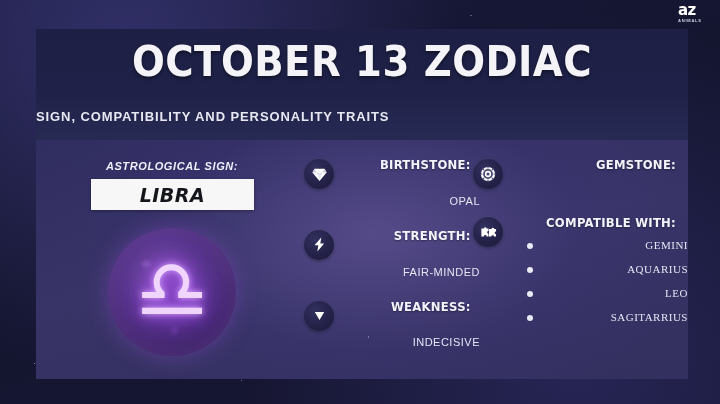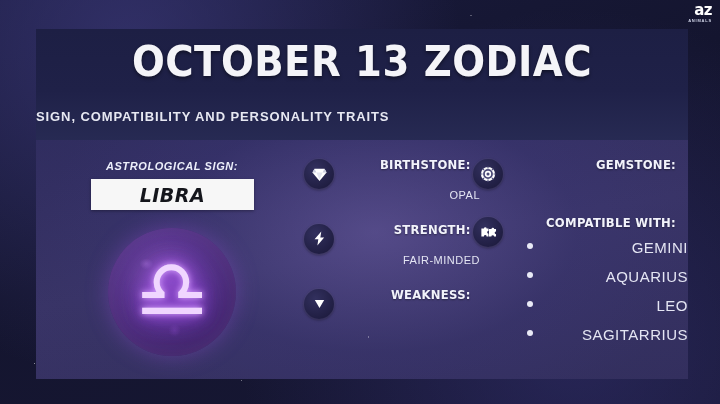--- a/index.html
+++ b/index.html
@@ -43,21 +43,21 @@
       radial-gradient(1px 1px at 20% 45%, rgba(255,255,255,0.40) 50%, transparent 51%);
     pointer-events: none;
   }
 
   
   #logo {
     position: absolute;
     top: 3px;
     right: 8px;
     width: 34px;
-    text-align: right;
+    text-align: left;
     z-index: 40;
     line-height: 1;
   }
   #logo .wordmark {
     font-family: "DejaVu Sans", sans-serif;
     font-size: 15px;
     font-weight: bold;
     color: #ffffff;
     letter-spacing: -0.5px;
     display: block;
@@ -258,41 +258,41 @@
     font-size: 12.5px;
     letter-spacing: 0.3px;
     color: #f2f3fb;
     transform: scaleX(0.93);
     transform-origin: left center;
     white-space: nowrap;
     line-height: 1.1;
     text-shadow: 0 1px 2px rgba(0,0,0,0.4);
   }
   .attr .v {
-    margin-top: 17px;
+    margin-top: 23px;
     font-family: "Liberation Sans", sans-serif;
     font-size: 11px;
     letter-spacing: 0.5px;
     color: #e4e5f3;
     white-space: nowrap;
   }
   .attr.no-gap { margin-bottom: 22px; }
 
   
   #compat-list {
     margin: 9px 0 0 10px;
     padding: 0;
     list-style: none;
   }
   #compat-list li {
     position: relative;
     padding-left: 17px;
     margin-bottom: 12px;
-    font-family: Liberation Sans, sans-serif;
-    font-size: 15px;
+    font-family: Liberation Serif, serif;
+    font-size: 11px;
     letter-spacing: 0.5px;
     color: #e4e5f3;
     white-space: nowrap;
   }
   #compat-list li::before {
     content: "";
     position: absolute;
     left: 0;
     top: 4px;
     width: 6px;
@@ -358,20 +358,21 @@
           <div class="v">FAIR-MINDED</div>
         </div>
 
         <div class="attr">
           <span class="badge">
             <svg width="15" height="15" viewBox="0 0 24 24" aria-hidden="true">
               <path d="M4.5 6.5h15L12 19z" fill="#ffffff"></path>
             </svg>
           </span>
           <div class="k">WEAKNESS:</div>
+          <div class="v">INDECISIVE</div>
         </div>
 
       </div>
 
       <div id="right-col" class="attr-col">
 
         <div class="attr">
           <span class="badge">
             <svg width="18" height="18" viewBox="0 0 24 24" aria-hidden="true">
               <circle cx="12" cy="12" r="9.5" fill="#ffffff"></circle>

